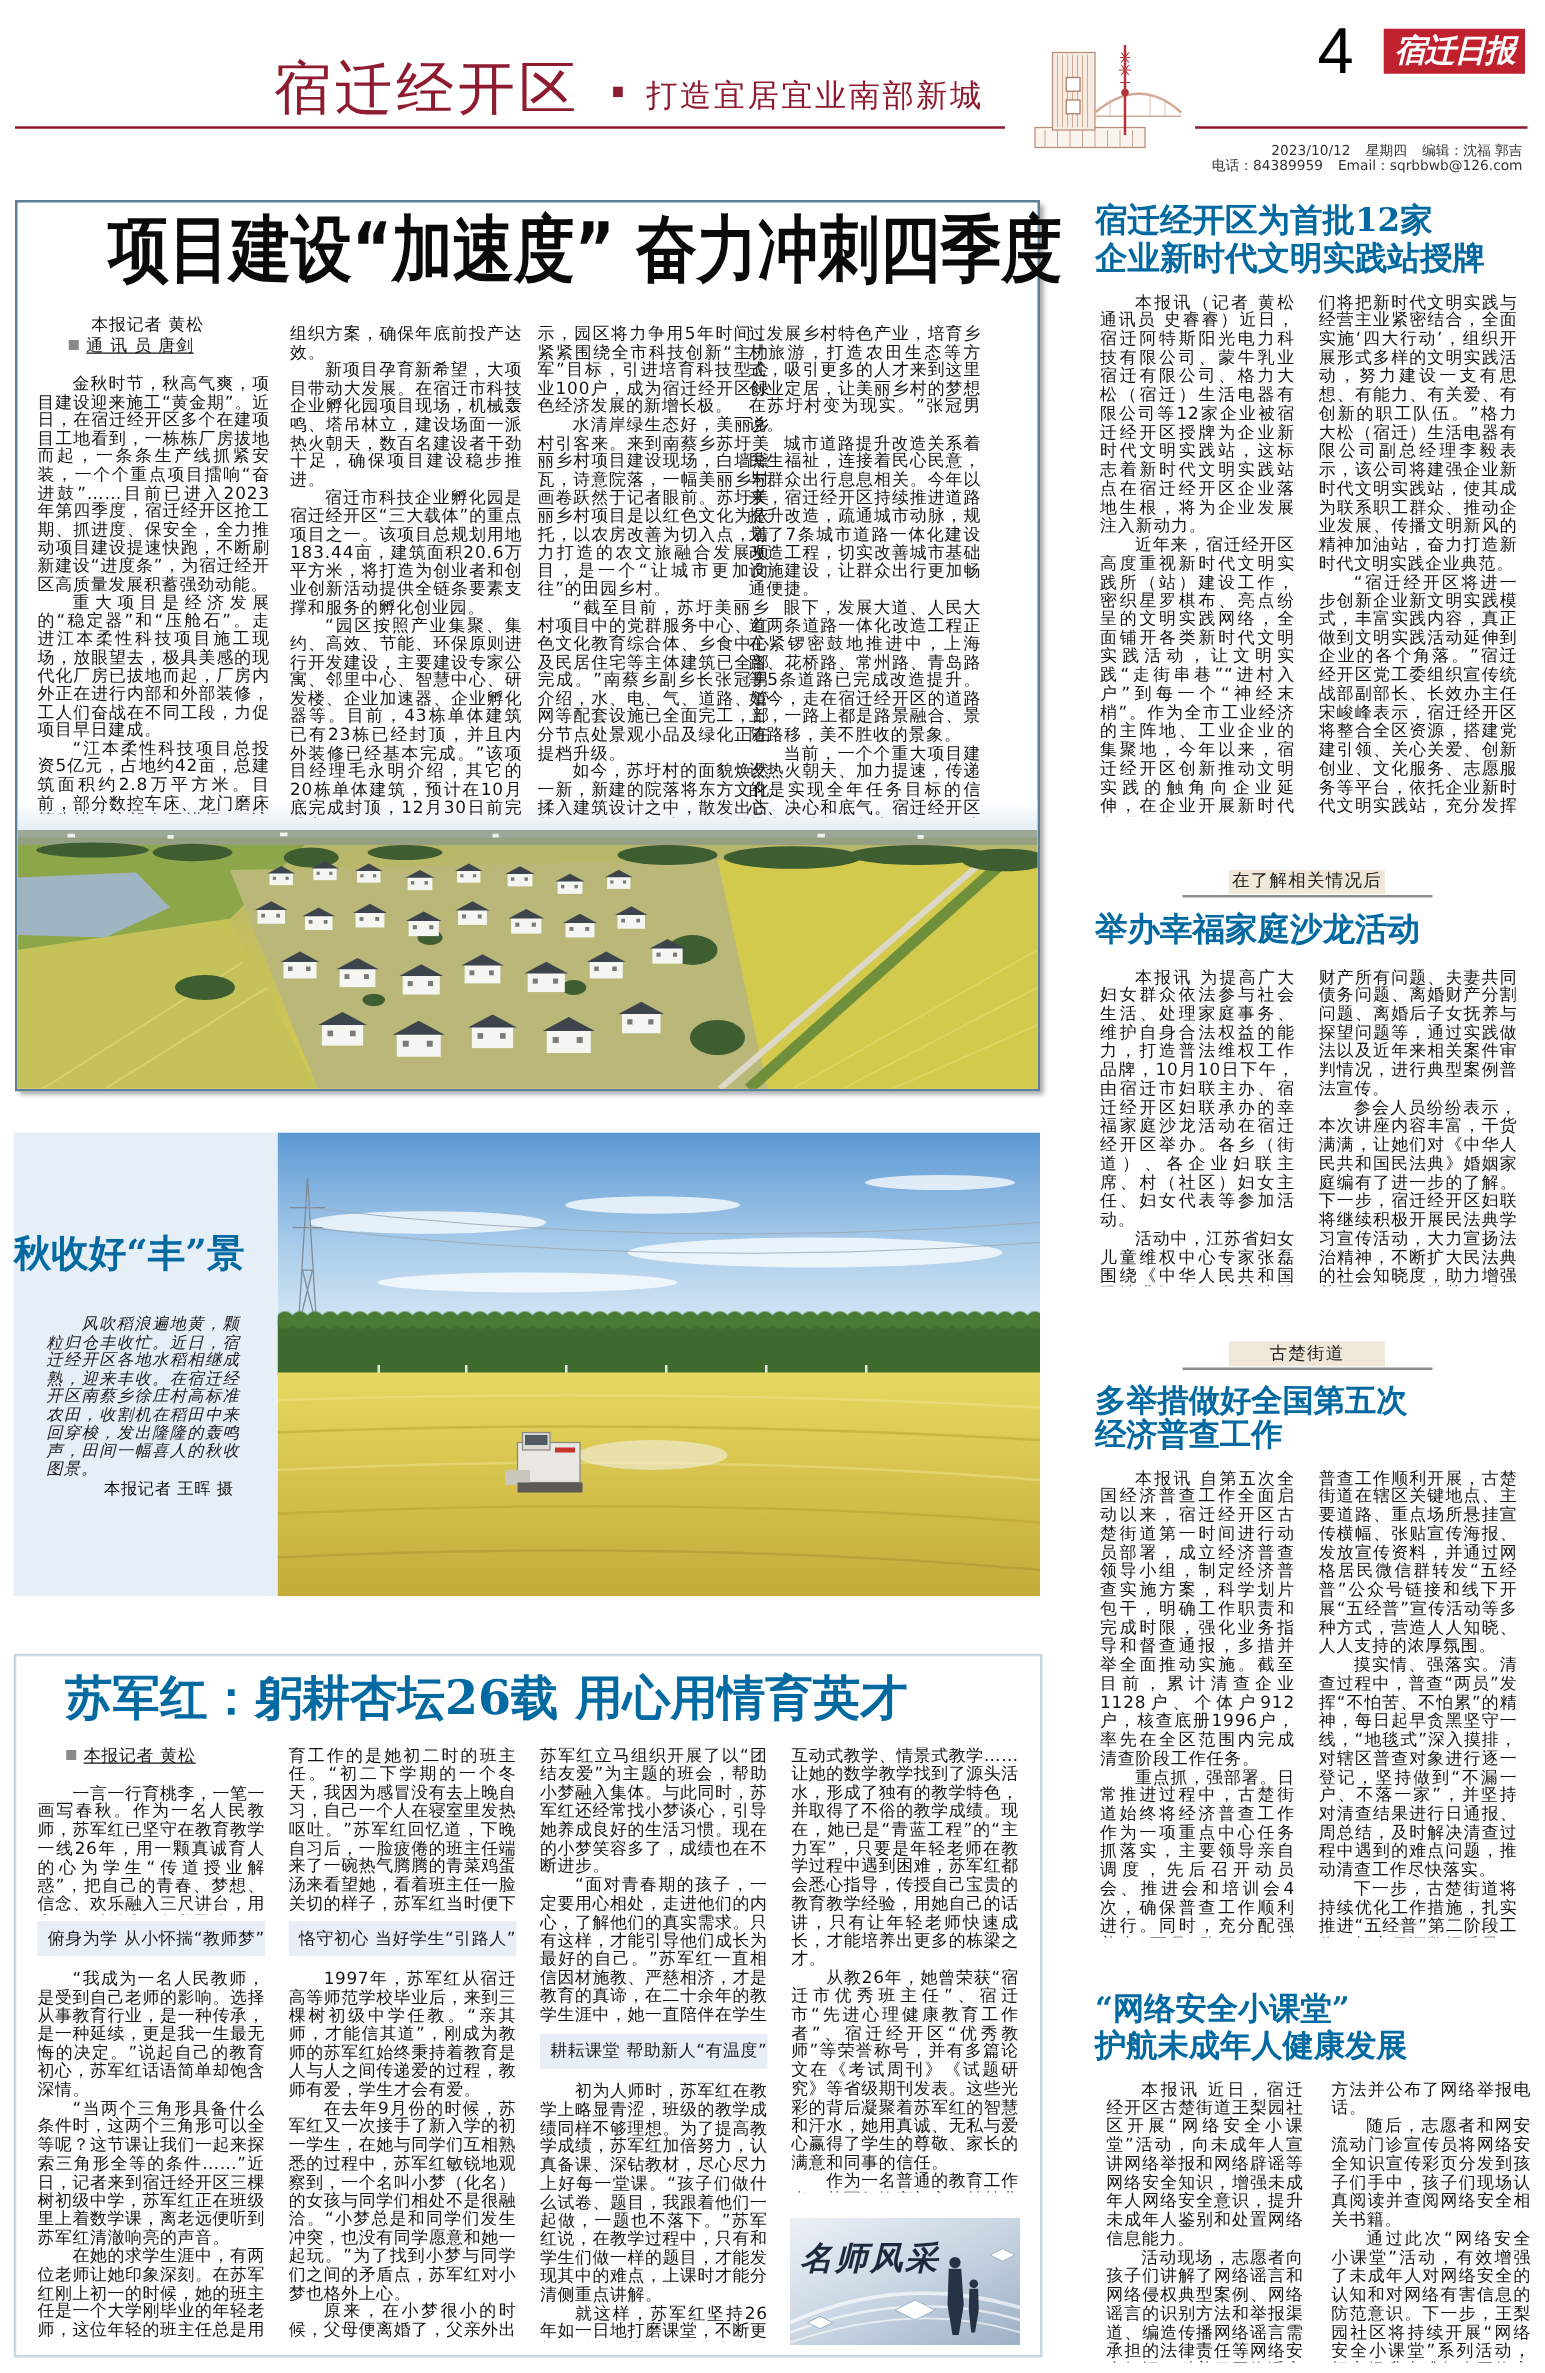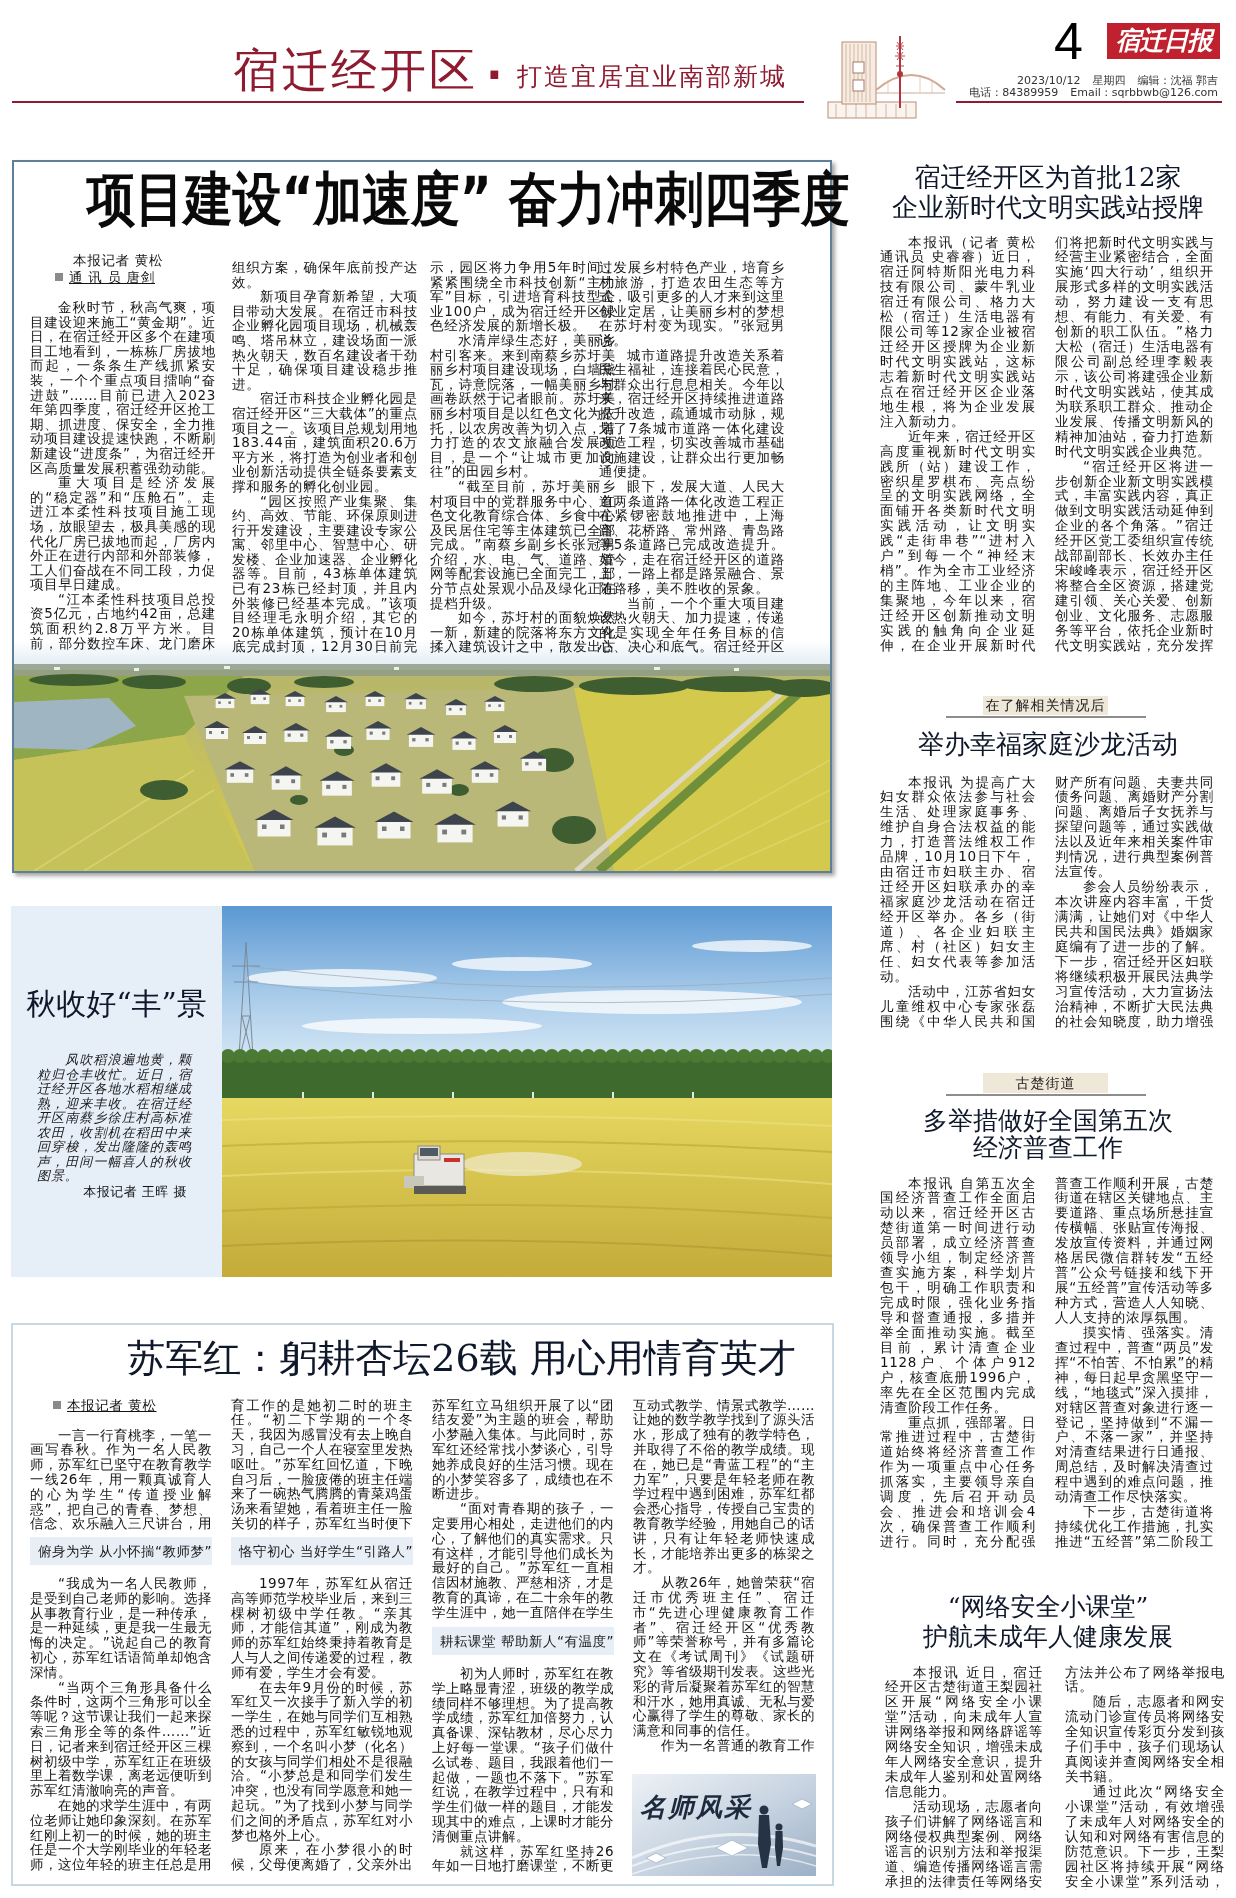--- a/index.html
+++ b/index.html
@@ -6,36 +6,36 @@
     --masthead_red:#8e1b2f; --logo_red:#c0212e; --lead_border:#5d7f97;
     --label_bg:#efe7d7; --label_rule:#8d8d8d; --feature_panel:#e6eef8;
     --profile_border:#c5d8e4; --subhead_bg:#e7eef6; --text:#141414;
   }
   html,body{margin:0;padding:0;background:#fff;}
   .page{position:relative;width:1236px;height:1898px;overflow:hidden;background:#fff;
         font-family:"DejaVu Sans",sans-serif;color:var(--text);}
   .abs{position:absolute;}
 
   
-  .mh-title{left:233px;top:42px;font-size:46px;line-height:56px;letter-spacing:3px;color:var(--masthead_red);white-space:nowrap;text-align:center;}
+  .mh-title{left:219px;top:42px;font-size:46px;line-height:56px;letter-spacing:3px;color:var(--masthead_red);white-space:nowrap;text-align:center;}
   .mh-dot{left:486px;top:50px;font-size:44px;line-height:50px;font-weight:bold;color:var(--masthead_red);}
   .mh-slogan{left:517px;top:60px;font-size:25px;line-height:34px;letter-spacing:2px;color:var(--masthead_red);white-space:nowrap;}
   .mh-rule{top:101px;height:2px;background:var(--masthead_red);}
   .mh-illus{left:824px;top:36px;width:122px;height:84px;}
   .mh-page{left:1054px;top:14px;font-family:"Liberation Sans",sans-serif;font-size:52px;line-height:54px;color:#000;}
   .mh-logo{left:1107px;top:23px;width:113px;height:36px;background:var(--logo_red);color:#fff;text-align:center;
            font-family:"DejaVu Serif",serif;font-style:italic;font-weight:bold;font-size:25px;line-height:36px;letter-spacing:-1px;}
-  .mh-meta{right:18px;font-size:11px;line-height:12px;color:#333;white-space:nowrap;text-align:right;}
+  .mh-meta{right:18px;font-size:11px;line-height:12px;color:#333;white-space:nowrap;text-align:right;margin-top:40px;}
   .mh-meta span+span{margin-left:12px;}
 
   
   .txt{position:absolute;overflow:hidden;font-size:13.5px;letter-spacing:.7px;text-align:justify;}
   .txt p{margin:0;text-indent:28px;}
   .txt p.cont{text-indent:0;}
-  .serif-head{font-family:"DejaVu Serif",serif;font-weight:normal;text-align:center;white-space:nowrap;color:#0f172a;}
+  .serif-head{font-family:"DejaVu Serif",serif;font-weight:bold;text-align:left;white-space:nowrap;color:#0369a1;}
 
   
   .lead{left:12px;top:160px;width:816px;height:709px;border:2px solid var(--lead_border);
         box-shadow:3px 3px 4px rgba(0,0,0,.35);background:#fff;}
   .lead-headline{left:0;top:4px;width:816px;height:66px;text-align:left;z-index:2;}
   .lead-headline span{display:inline-block;font-family:"DejaVu Sans",sans-serif;font-weight:900;font-size:58px;
         line-height:66px;transform:scaleX(.84);transform-origin:center;white-space:nowrap;color:#0a0a0a;}
   .lead .txt{line-height:14.6px;width:186px;z-index:2;}
   .lead-byline{left:16px;top:90px;width:186px;font-size:13.5px;line-height:17px;letter-spacing:.7px;z-index:2;}
   .lead-byline .b1{padding-left:43px;}

